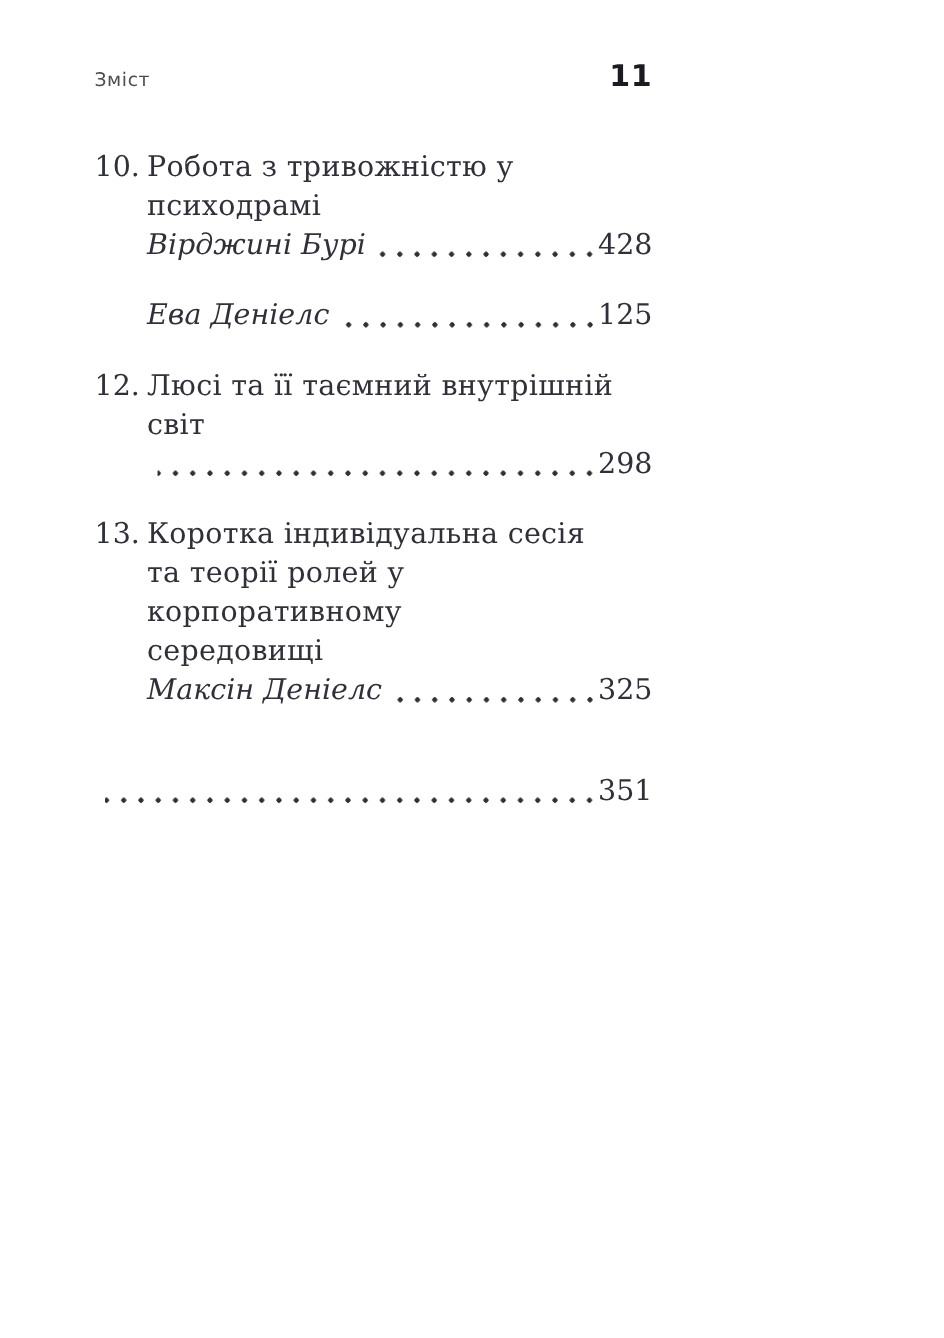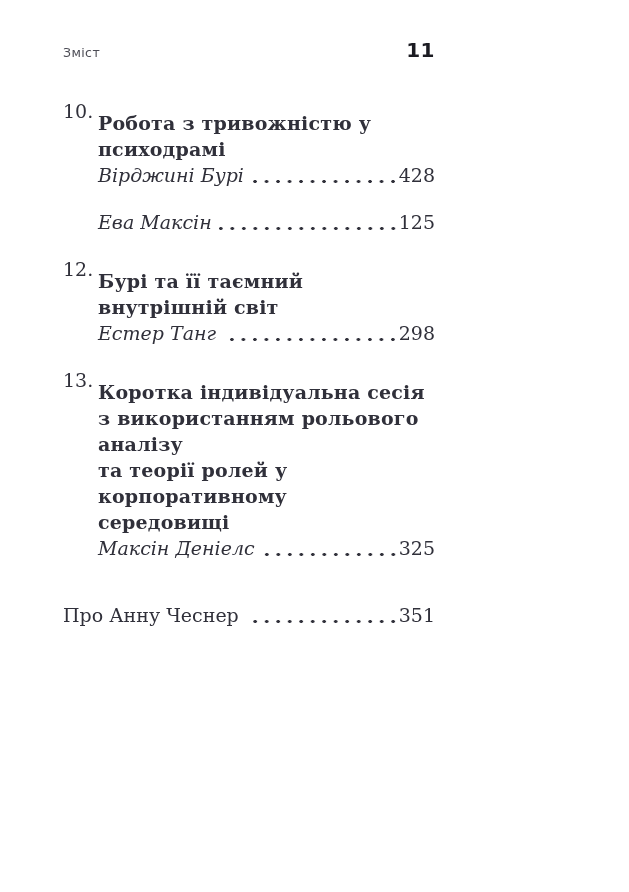--- a/index.html
+++ b/index.html
@@ -34,23 +34,22 @@
     font-size:20px;font-weight:bold;color:var(--folio);letter-spacing:0.5px;
   }
   
   .toc{margin-top:36px;font-size:19px;line-height:26px;}
   .entry{margin-bottom:21px;}
   .title-row{display:flex;}
   .entry-num{
     flex:0 0 35px;color:var(--ink);font-weight:normal;
   }
   .entry-title{
-    font-weight:bold;color:var(--ink);
+    font-weight:normal;color:var(--ink);
     letter-spacing:0.2px;
-    margin-top:12px;
   }
   .author-row{
     display:flex;align-items:center;
     margin-left:35px;
   }
   .footer-row{
     display:flex;align-items:baseline;
     margin-top:41px;
   }
   .author{
@@ -91,57 +90,54 @@
       </div>
       <div class="author-row">
         <span class="author">Вірджині Бурі</span>
         <span class="leader"></span>
         <span class="page-ref">428</span>
       </div>
     </div>
 
     <div class="entry">
       <div class="author-row">
-        <span class="author">Ева Максін</span>
+        <span class="author">Ева Деніелс</span>
         <span class="leader"></span>
         <span class="page-ref">125</span>
       </div>
     </div>
 
     <div class="entry">
       <div class="title-row">
         <span class="entry-num">12.</span>
         <div class="entry-title">
-          <div>Бурі та її таємний внутрішній світ</div>
+          <div>Люсі та її таємний внутрішній світ</div>
         </div>
       </div>
       <div class="author-row">
-        <span class="author">Естер Танг</span>
         <span class="leader"></span>
         <span class="page-ref">298</span>
       </div>
     </div>
 
     <div class="entry">
       <div class="title-row">
         <span class="entry-num">13.</span>
         <div class="entry-title">
           <div>Коротка індивідуальна сесія</div>
-          <div>з використанням рольового аналізу</div>
           <div>та теорії ролей у корпоративному</div>
           <div>середовищі</div>
         </div>
       </div>
       <div class="author-row">
         <span class="author">Максін Деніелс</span>
         <span class="leader"></span>
         <span class="page-ref">325</span>
       </div>
     </div>
 
     <div class="footer-row">
-      <span class="plain-label">Про Анну Чеснер</span>
       <span class="leader"></span>
       <span class="page-ref">351</span>
     </div>
 
   </div>
 </div>
 
 </body></html>

